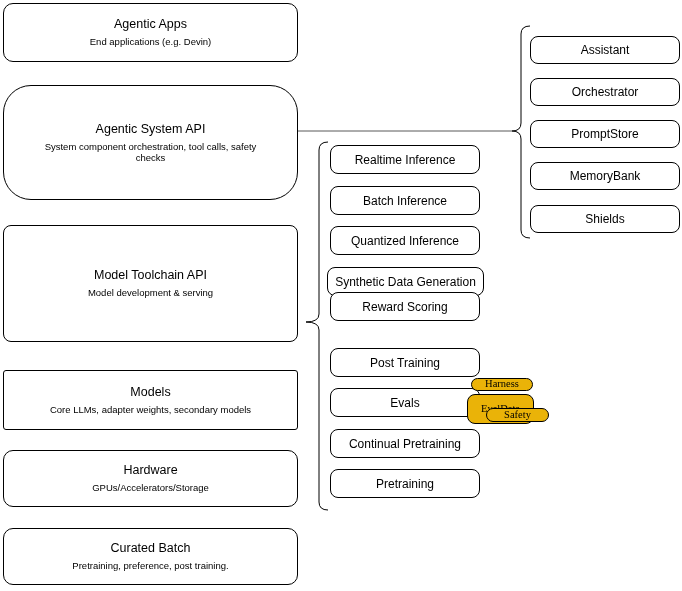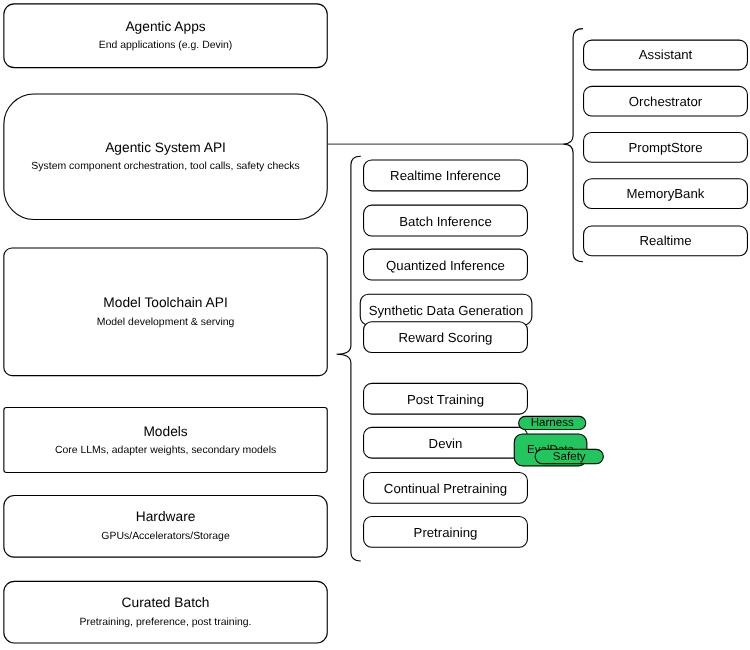--- a/index.html
+++ b/index.html
@@ -29,21 +29,21 @@
     display: flex;
     flex-direction: column;
     align-items: center;
     justify-content: center;
     text-align: center;
   }
   .lbox {
     left: 3px;
     width: 295px;
     gap: 4px;
-    padding: 0 10px;
+    padding: 0 26px;
   }
   .lbox .title {
     font-size: 12.5px;
     line-height: 1.2;
   }
   .lbox .subtitle {
     font-size: 9.5px;
     line-height: 1.2;
   }
   .mbox {
@@ -56,29 +56,30 @@
   .rbox {
     left: 530px;
     width: 150px;
     height: 28px;
     border-radius: 8px;
     font-size: 12px;
   }
   .pill {
     position: absolute;
     box-sizing: border-box;
-    background: #22c55e;
+    background: #eab308;
     border: 1px solid #000000;
     border-radius: 8px;
     display: flex;
     align-items: center;
     justify-content: center;
     font-size: 10.5px;
     line-height: 1;
     z-index: 5;
+    font-family: Liberation Serif, serif;
   }
 </style>
 </head>
 <body>
 
 <div id="canvas">
 
   <svg id="wires" viewBox="0 0 682 591">
     <path d="M298,131 L512,131" fill="none" stroke-width="1" stroke="#595959"></path>
     <path d="M530,26 Q521,26 521,34 L521,123 Q521,131 512,131 Q521,131 521,139 L521,230 Q521,238 530,238" fill="none" stroke-width="1" stroke="#000000"></path>
@@ -127,21 +128,21 @@
   <div class="node mbox" style="top:267px;left:327px;width:157px">
     <span>Synthetic Data Generation</span>
   </div>
   <div class="node mbox" style="top:292px">
     <span>Reward Scoring</span>
   </div>
   <div class="node mbox" style="top:348px">
     <span>Post Training</span>
   </div>
   <div class="node mbox" style="top:388px">
-    <span>Devin</span>
+    <span>Evals</span>
   </div>
   <div class="node mbox" style="top:429px">
     <span>Continual Pretraining</span>
   </div>
   <div class="node mbox" style="top:469px">
     <span>Pretraining</span>
   </div>
 
   <div class="pill" style="left:471px;top:378px;width:62px;height:13px">
     <span>Harness</span>
@@ -159,16 +160,16 @@
   <div class="node rbox" style="top:78px">
     <span>Orchestrator</span>
   </div>
   <div class="node rbox" style="top:120px">
     <span>PromptStore</span>
   </div>
   <div class="node rbox" style="top:162px">
     <span>MemoryBank</span>
   </div>
   <div class="node rbox" style="top:205px">
-    <span>Realtime</span>
+    <span>Shields</span>
   </div>
 
 </div>
 
 </body></html>

